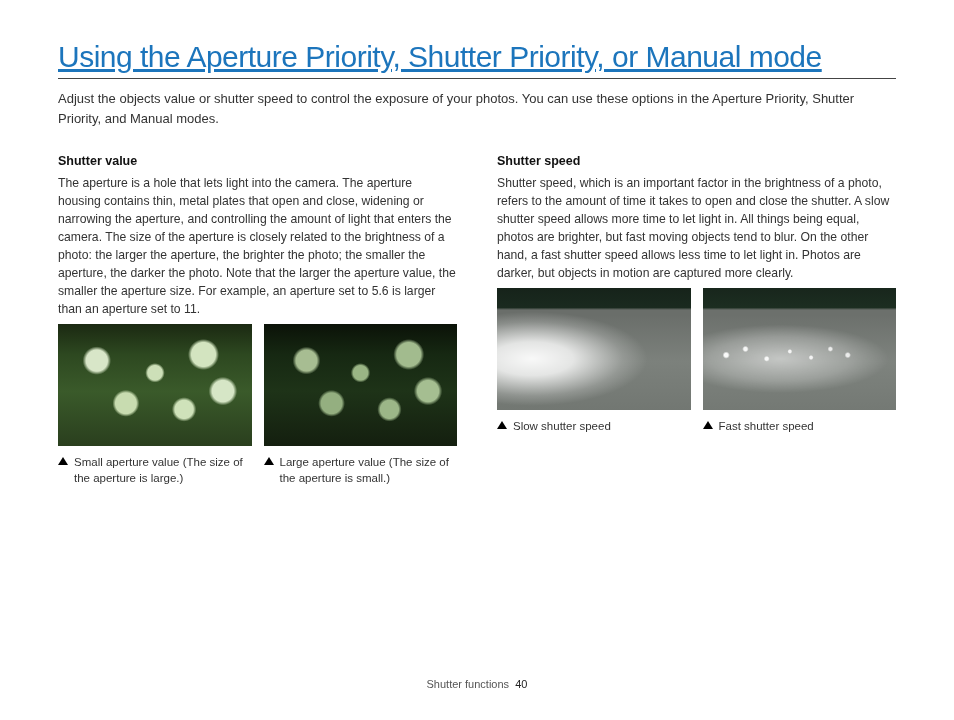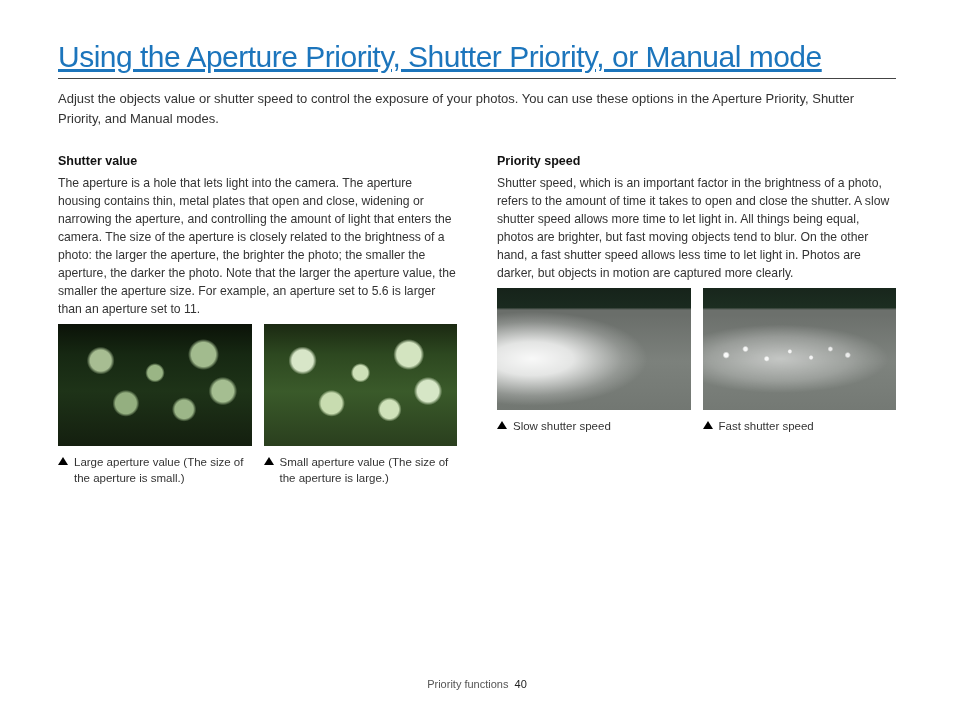--- a/index.html
+++ b/index.html
@@ -144,38 +144,38 @@
   <h1 class="title">Using the Aperture Priority, Shutter Priority, or Manual mode</h1>
   <p class="intro">Adjust the objects value or shutter speed to control the exposure of your photos. You can use these options in the Aperture Priority, Shutter Priority, and Manual modes.</p>
 
   <div class="columns">
 
     <div class="col">
       <div class="sub-head">Shutter value</div>
       <p class="body-text">The aperture is a hole that lets light into the camera. The aperture housing contains thin, metal plates that open and close, widening or narrowing the aperture, and controlling the amount of light that enters the camera. The size of the aperture is closely related to the brightness of a photo: the larger the aperture, the brighter the photo; the smaller the aperture, the darker the photo. Note that the larger the aperture value, the smaller the aperture size. For example, an aperture set to 5.6 is larger than an aperture set to 11.</p>
       <div class="image-row">
         <div class="figure">
+          <div class="img plant-light"></div>
+          <div class="caption">
+            <div class="tri"></div>
+            <div class="caption-text">Small aperture value (The size of the aperture is large.)</div>
+          </div>
+        </div>
+        <div class="figure">
           <div class="img plant-dark"></div>
           <div class="caption">
             <div class="tri"></div>
             <div class="caption-text">Large aperture value (The size of the aperture is small.)</div>
           </div>
         </div>
-        <div class="figure">
-          <div class="img plant-light"></div>
-          <div class="caption">
-            <div class="tri"></div>
-            <div class="caption-text">Small aperture value (The size of the aperture is large.)</div>
-          </div>
-        </div>
       </div>
     </div>
 
     <div class="col">
-      <div class="sub-head">Priority speed</div>
+      <div class="sub-head">Shutter speed</div>
       <p class="body-text">Shutter speed, which is an important factor in the brightness of a photo, refers to the amount of time it takes to open and close the shutter. A slow shutter speed allows more time to let light in. All things being equal, photos are brighter, but fast moving objects tend to blur. On the other hand, a fast shutter speed allows less time to let light in. Photos are darker, but objects in motion are captured more clearly.</p>
       <div class="image-row">
         <div class="figure">
           <div class="img fountain-slow"></div>
           <div class="caption">
             <div class="tri"></div>
             <div class="caption-text">Slow shutter speed</div>
           </div>
         </div>
         <div class="figure">
@@ -185,14 +185,14 @@
             <div class="caption-text">Fast shutter speed</div>
           </div>
         </div>
       </div>
     </div>
 
   </div>
 </div>
 
 <div class="footer">
-  <span>Priority functions</span>&nbsp;&nbsp;<span class="pg">40</span>
+  <span>Shutter functions</span>&nbsp;&nbsp;<span class="pg">40</span>
 </div>
 
 </body></html>

